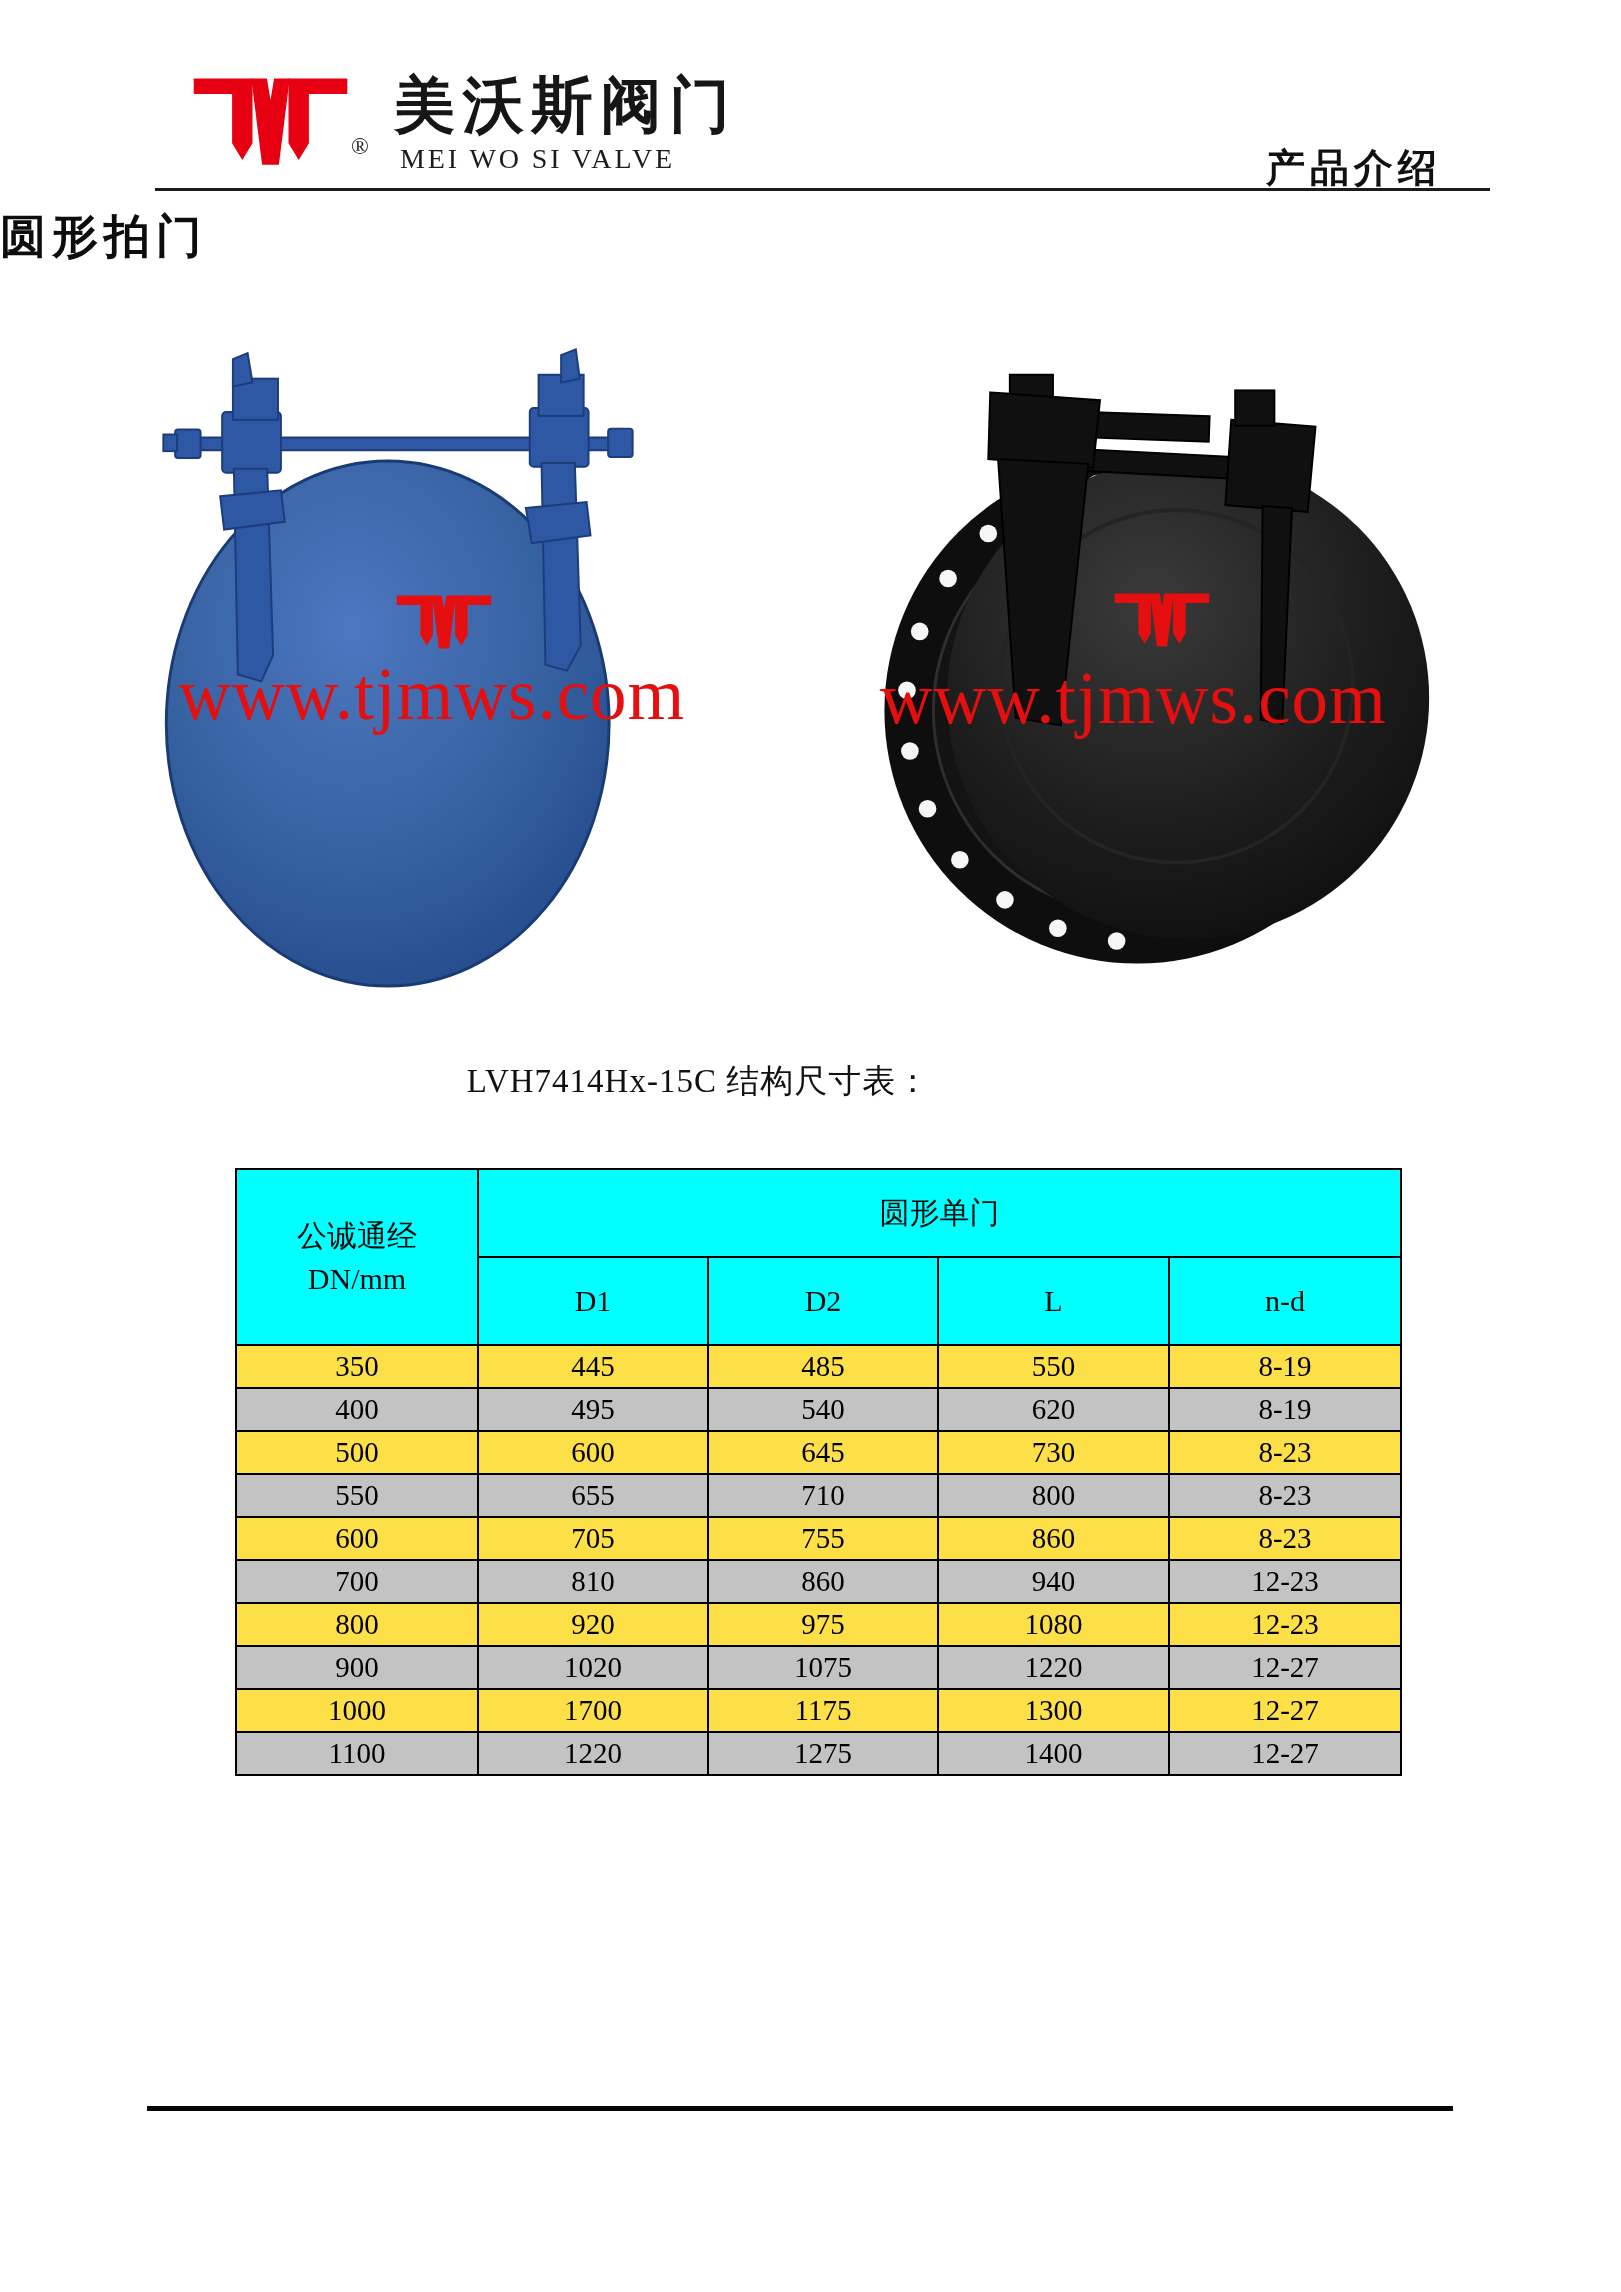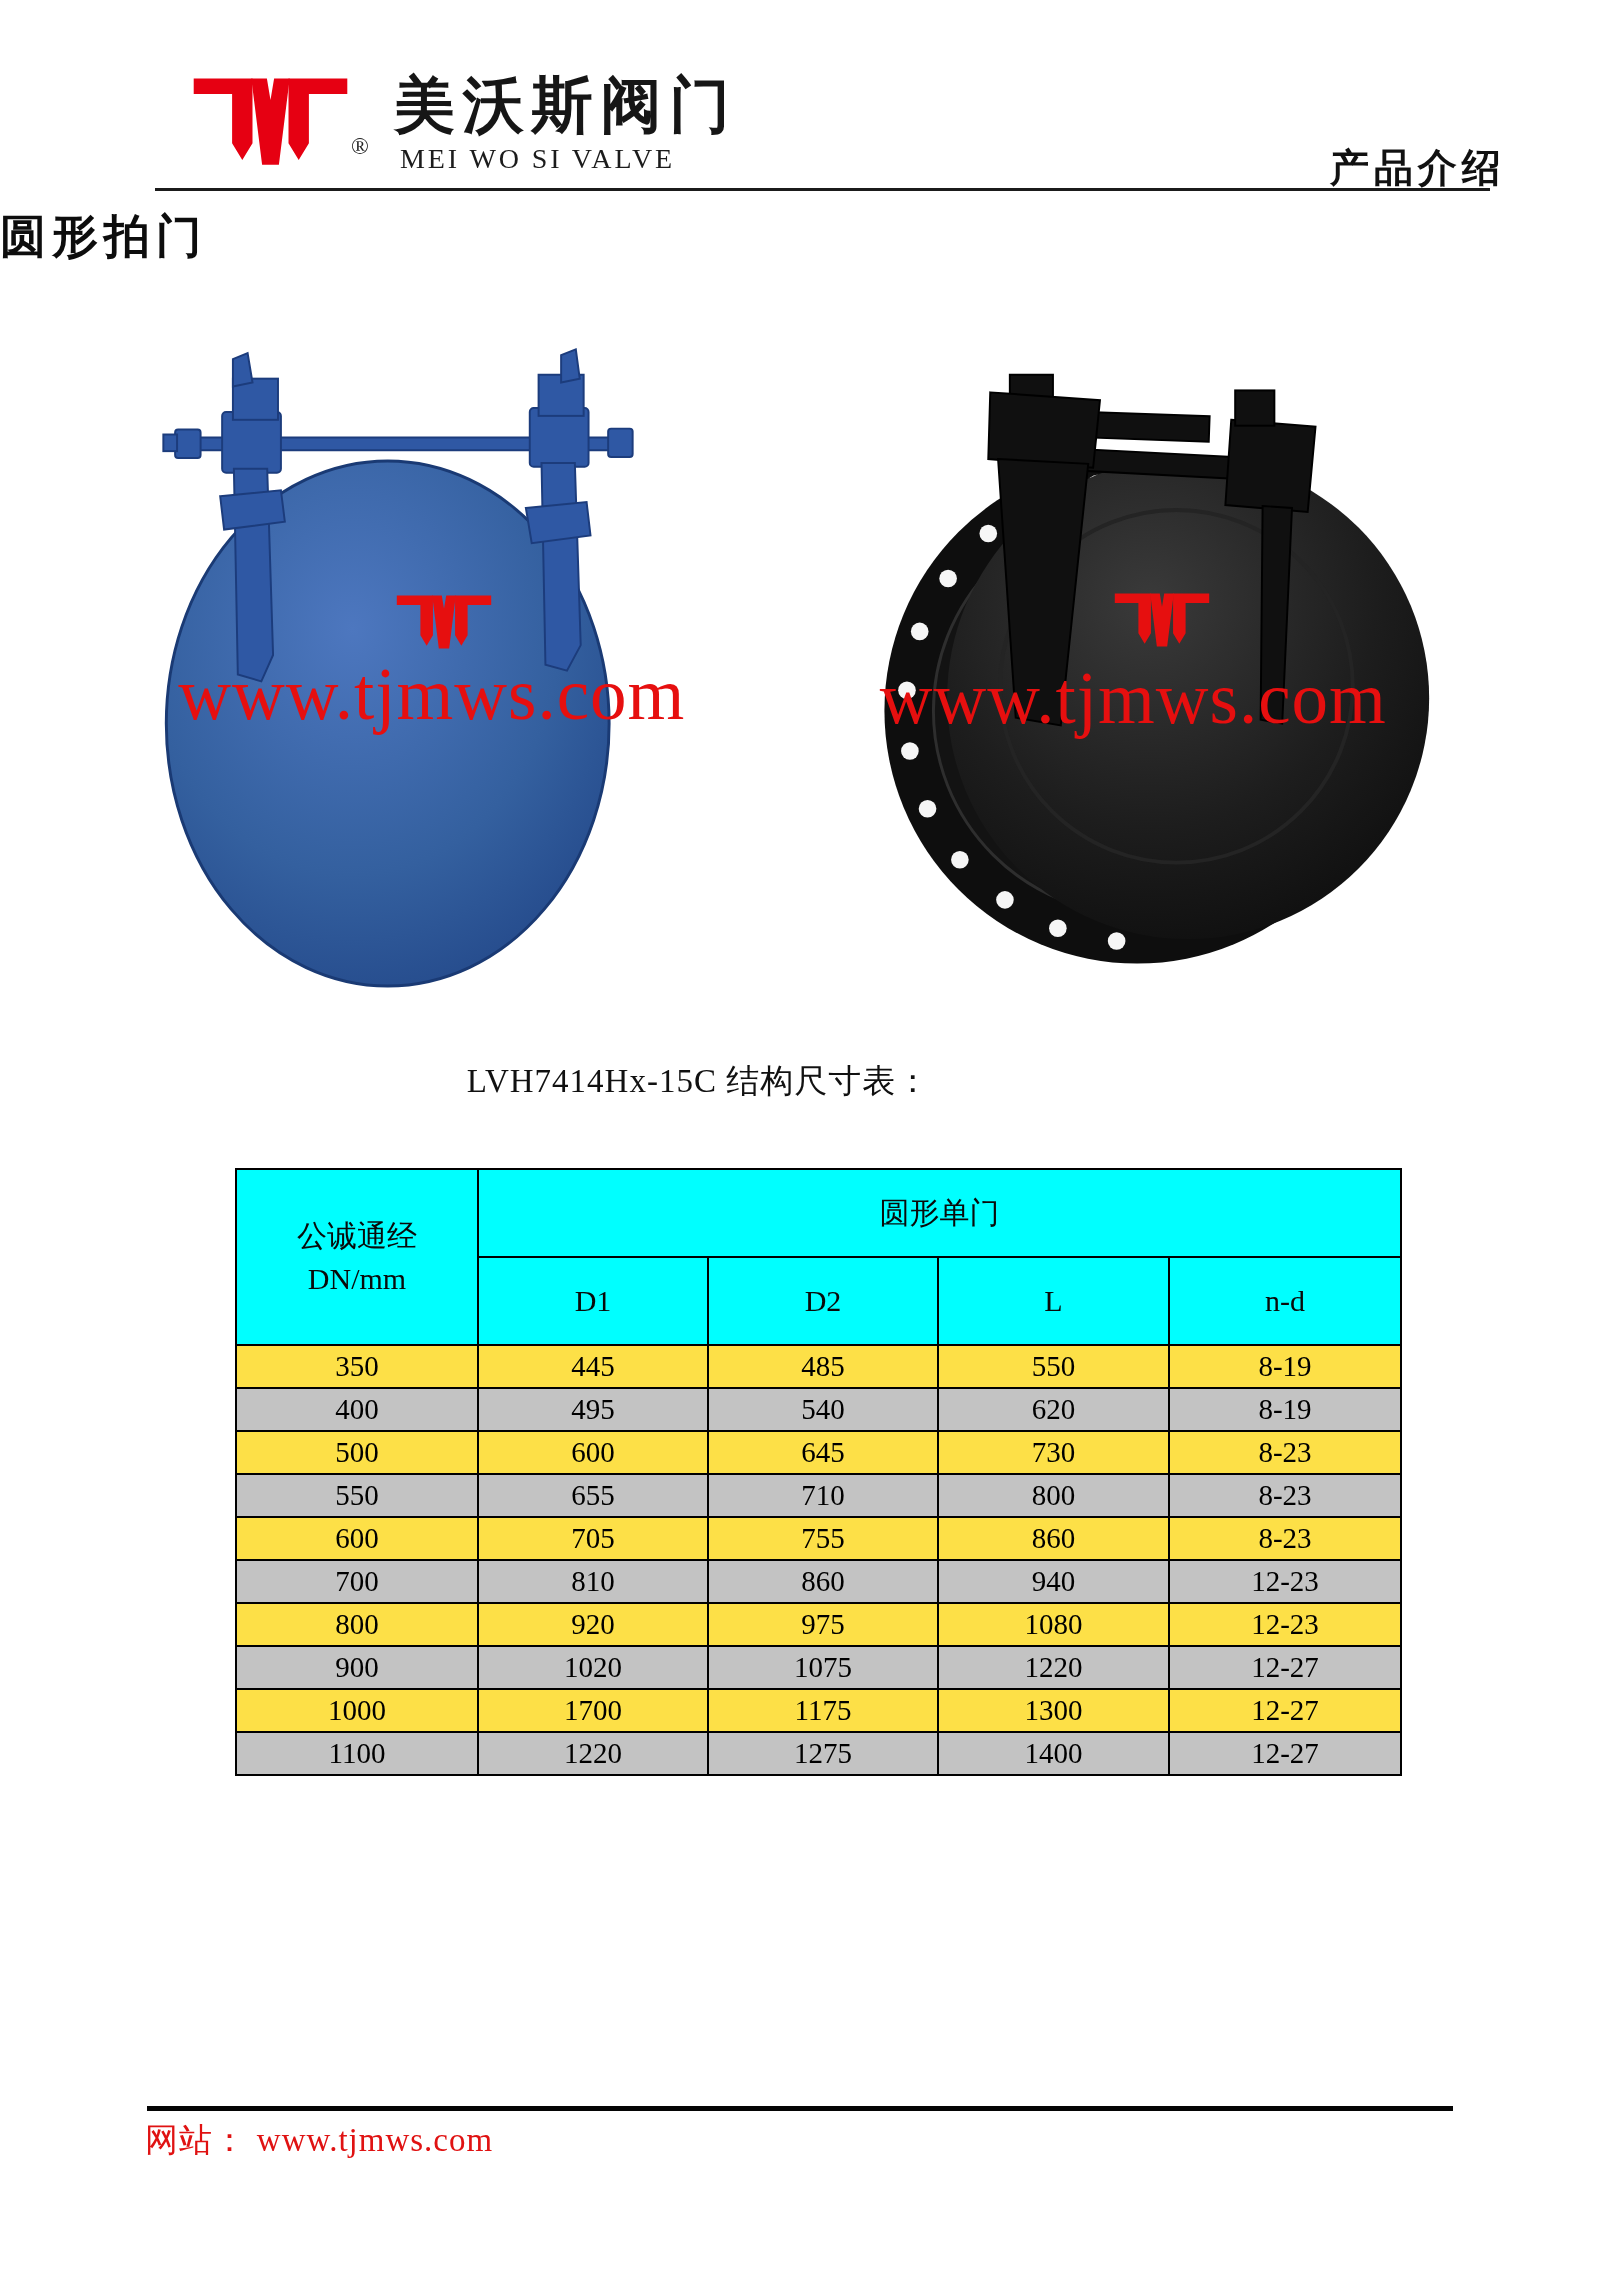--- a/index.html
+++ b/index.html
@@ -19,21 +19,21 @@
   .brand-cn{
     position:absolute;left:394px;top:65px;
     font-size:61px;font-weight:bold;letter-spacing:7.8px;color:#161616;
     font-family:"Liberation Serif","DejaVu Serif",serif;
   }
   .brand-en{
     position:absolute;left:400px;top:143px;
     font-size:28px;letter-spacing:2.9px;color:#1c1c1c;font-weight:400;
   }
   .section-label{
-    position:absolute;left:1330px;top:141px;
+    position:absolute;left:1266px;top:141px;
     font-size:39px;font-weight:bold;letter-spacing:4.9px;color:#111;
   }
   .header-rule{
     position:absolute;left:155px;top:188px;width:1335px;height:2.9px;background:#1b1b1b;
   }
 
   
   .page-title{
     position:absolute;left:0;top:206px;width:100%;
     text-align:left;font-size:46px;font-weight:bold;letter-spacing:5.9px;margin:0;color:#0d0d0d;
@@ -291,18 +291,15 @@
         <td>1100</td>
           <td>1220</td>
           <td>1275</td>
           <td>1400</td>
           <td>12-27</td>
       </tr>
     </tbody>
   </table>
 
   <div class="footer-rule"></div>
-  <div class="footer-text">
-    <span>网站：</span><span class="url">www.tjmws.com</span>
-  </div>
 
 </div>
 
 
 </body></html>

